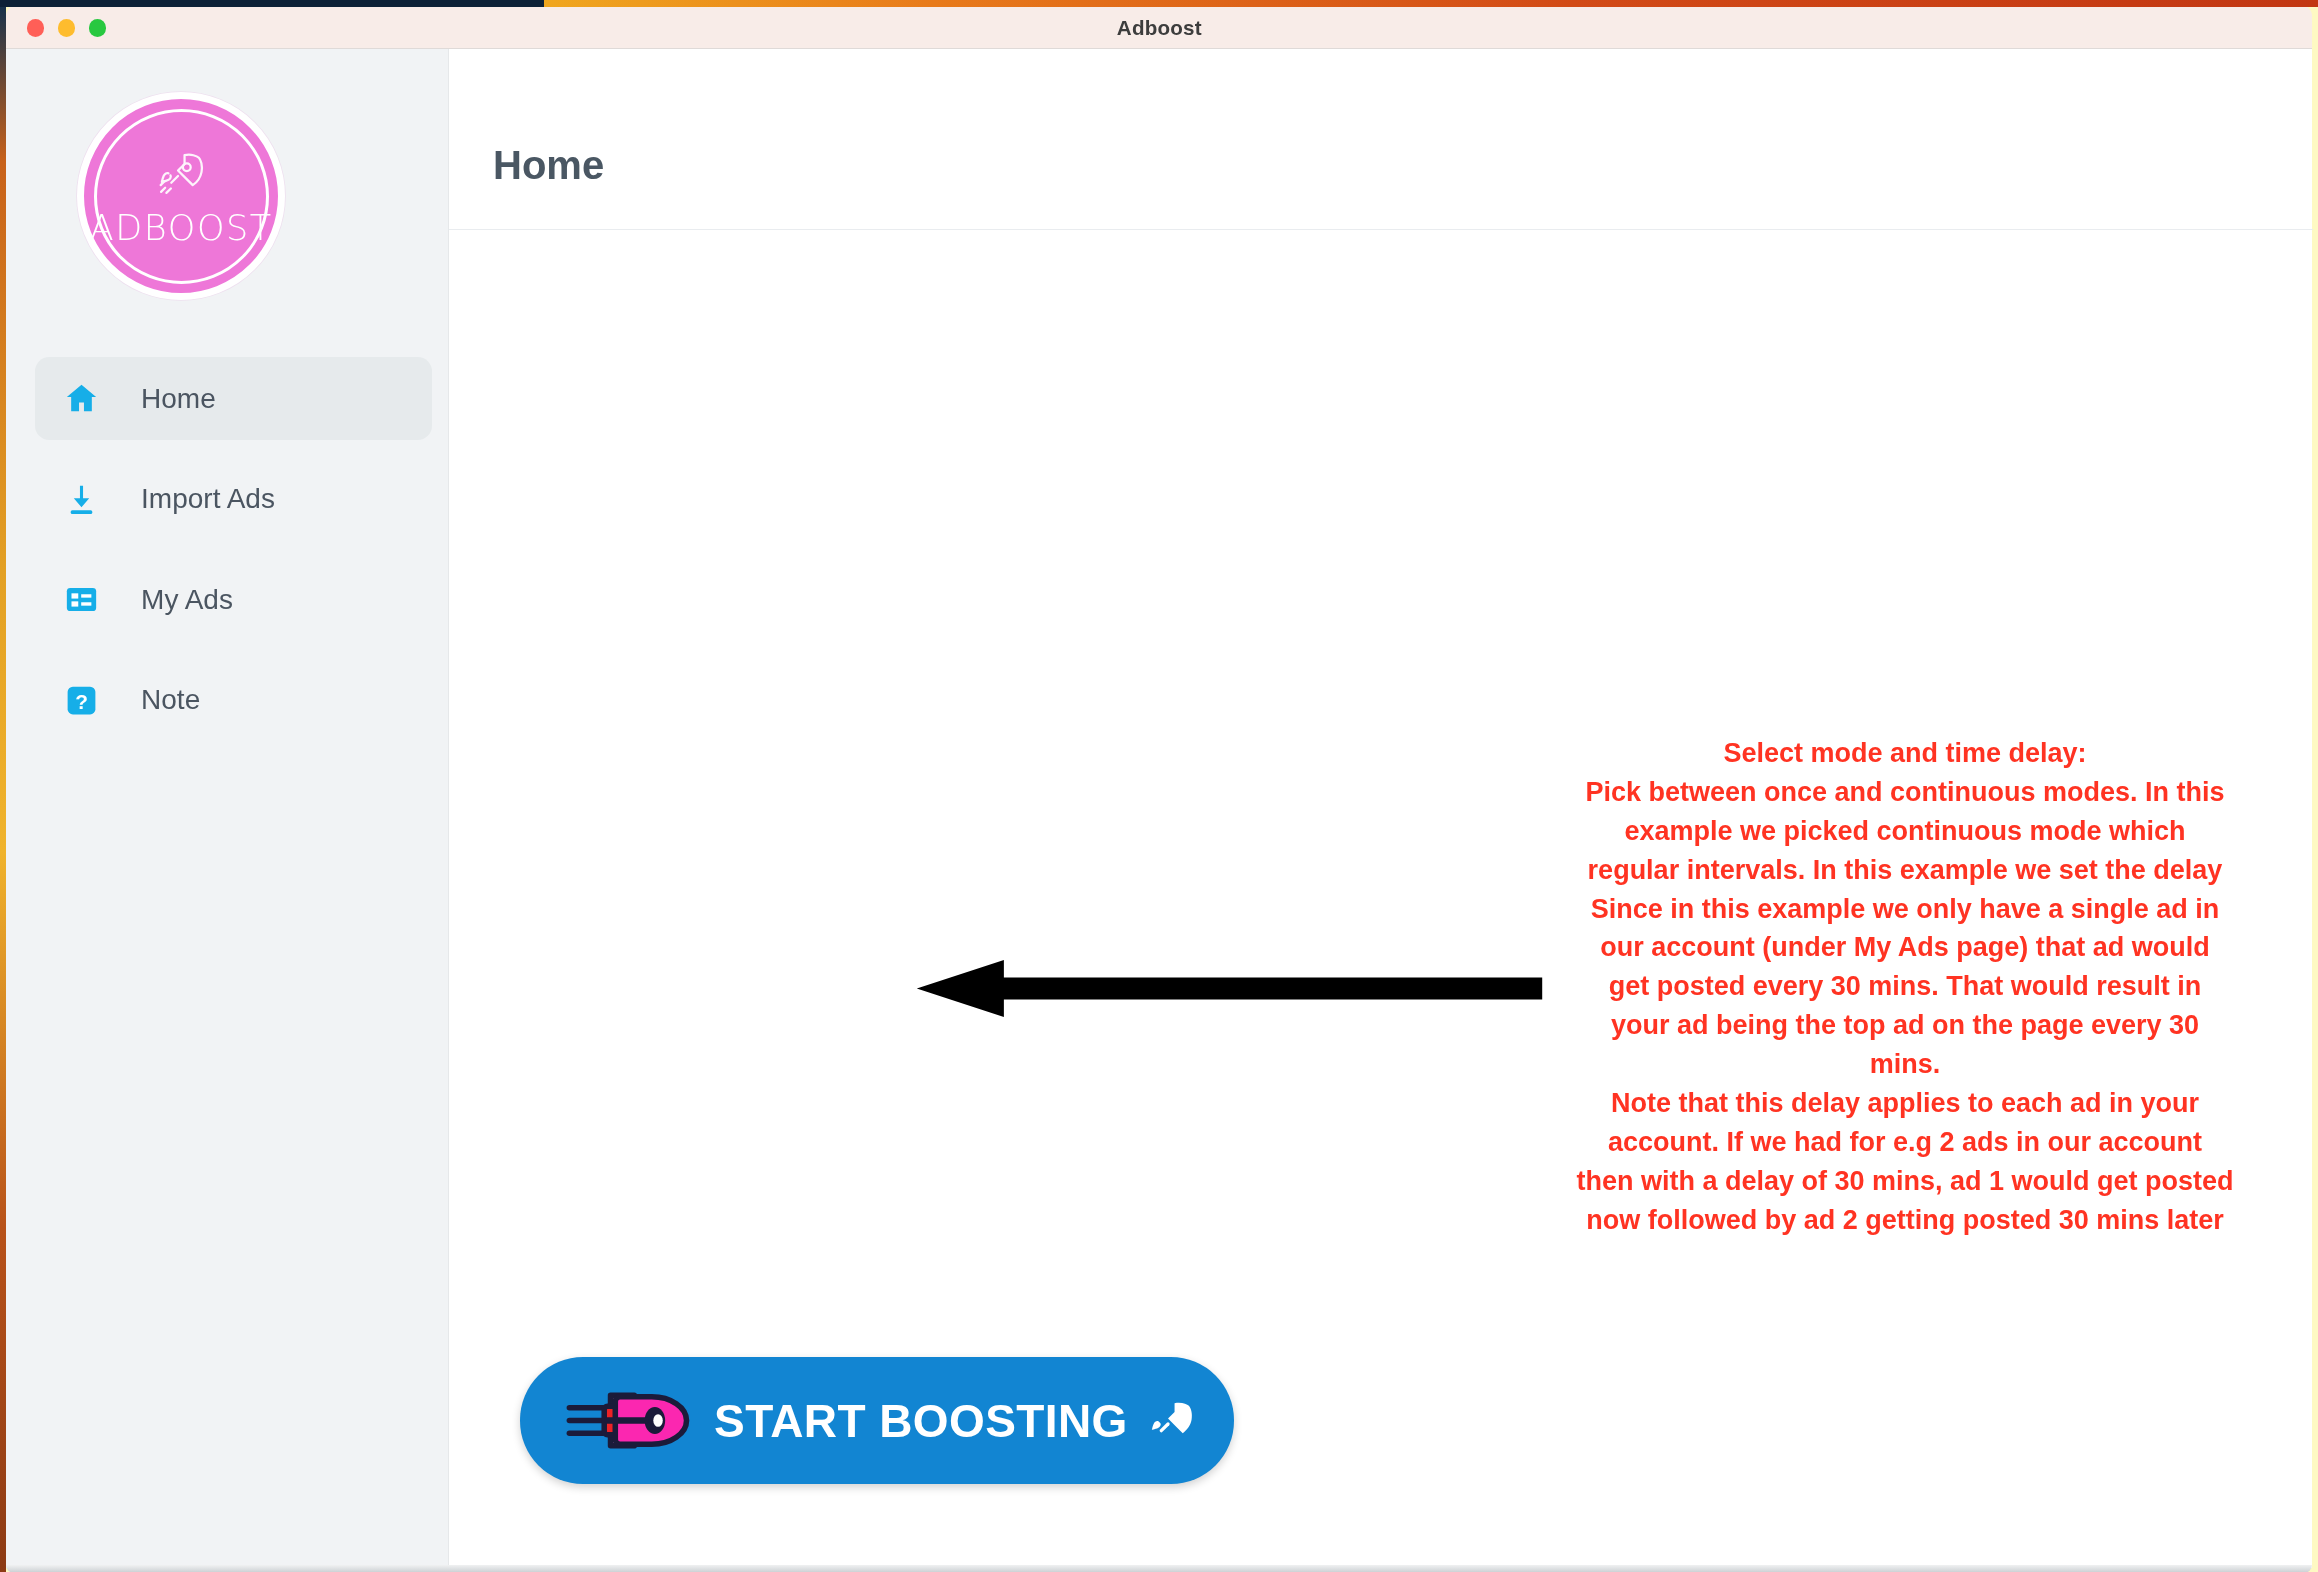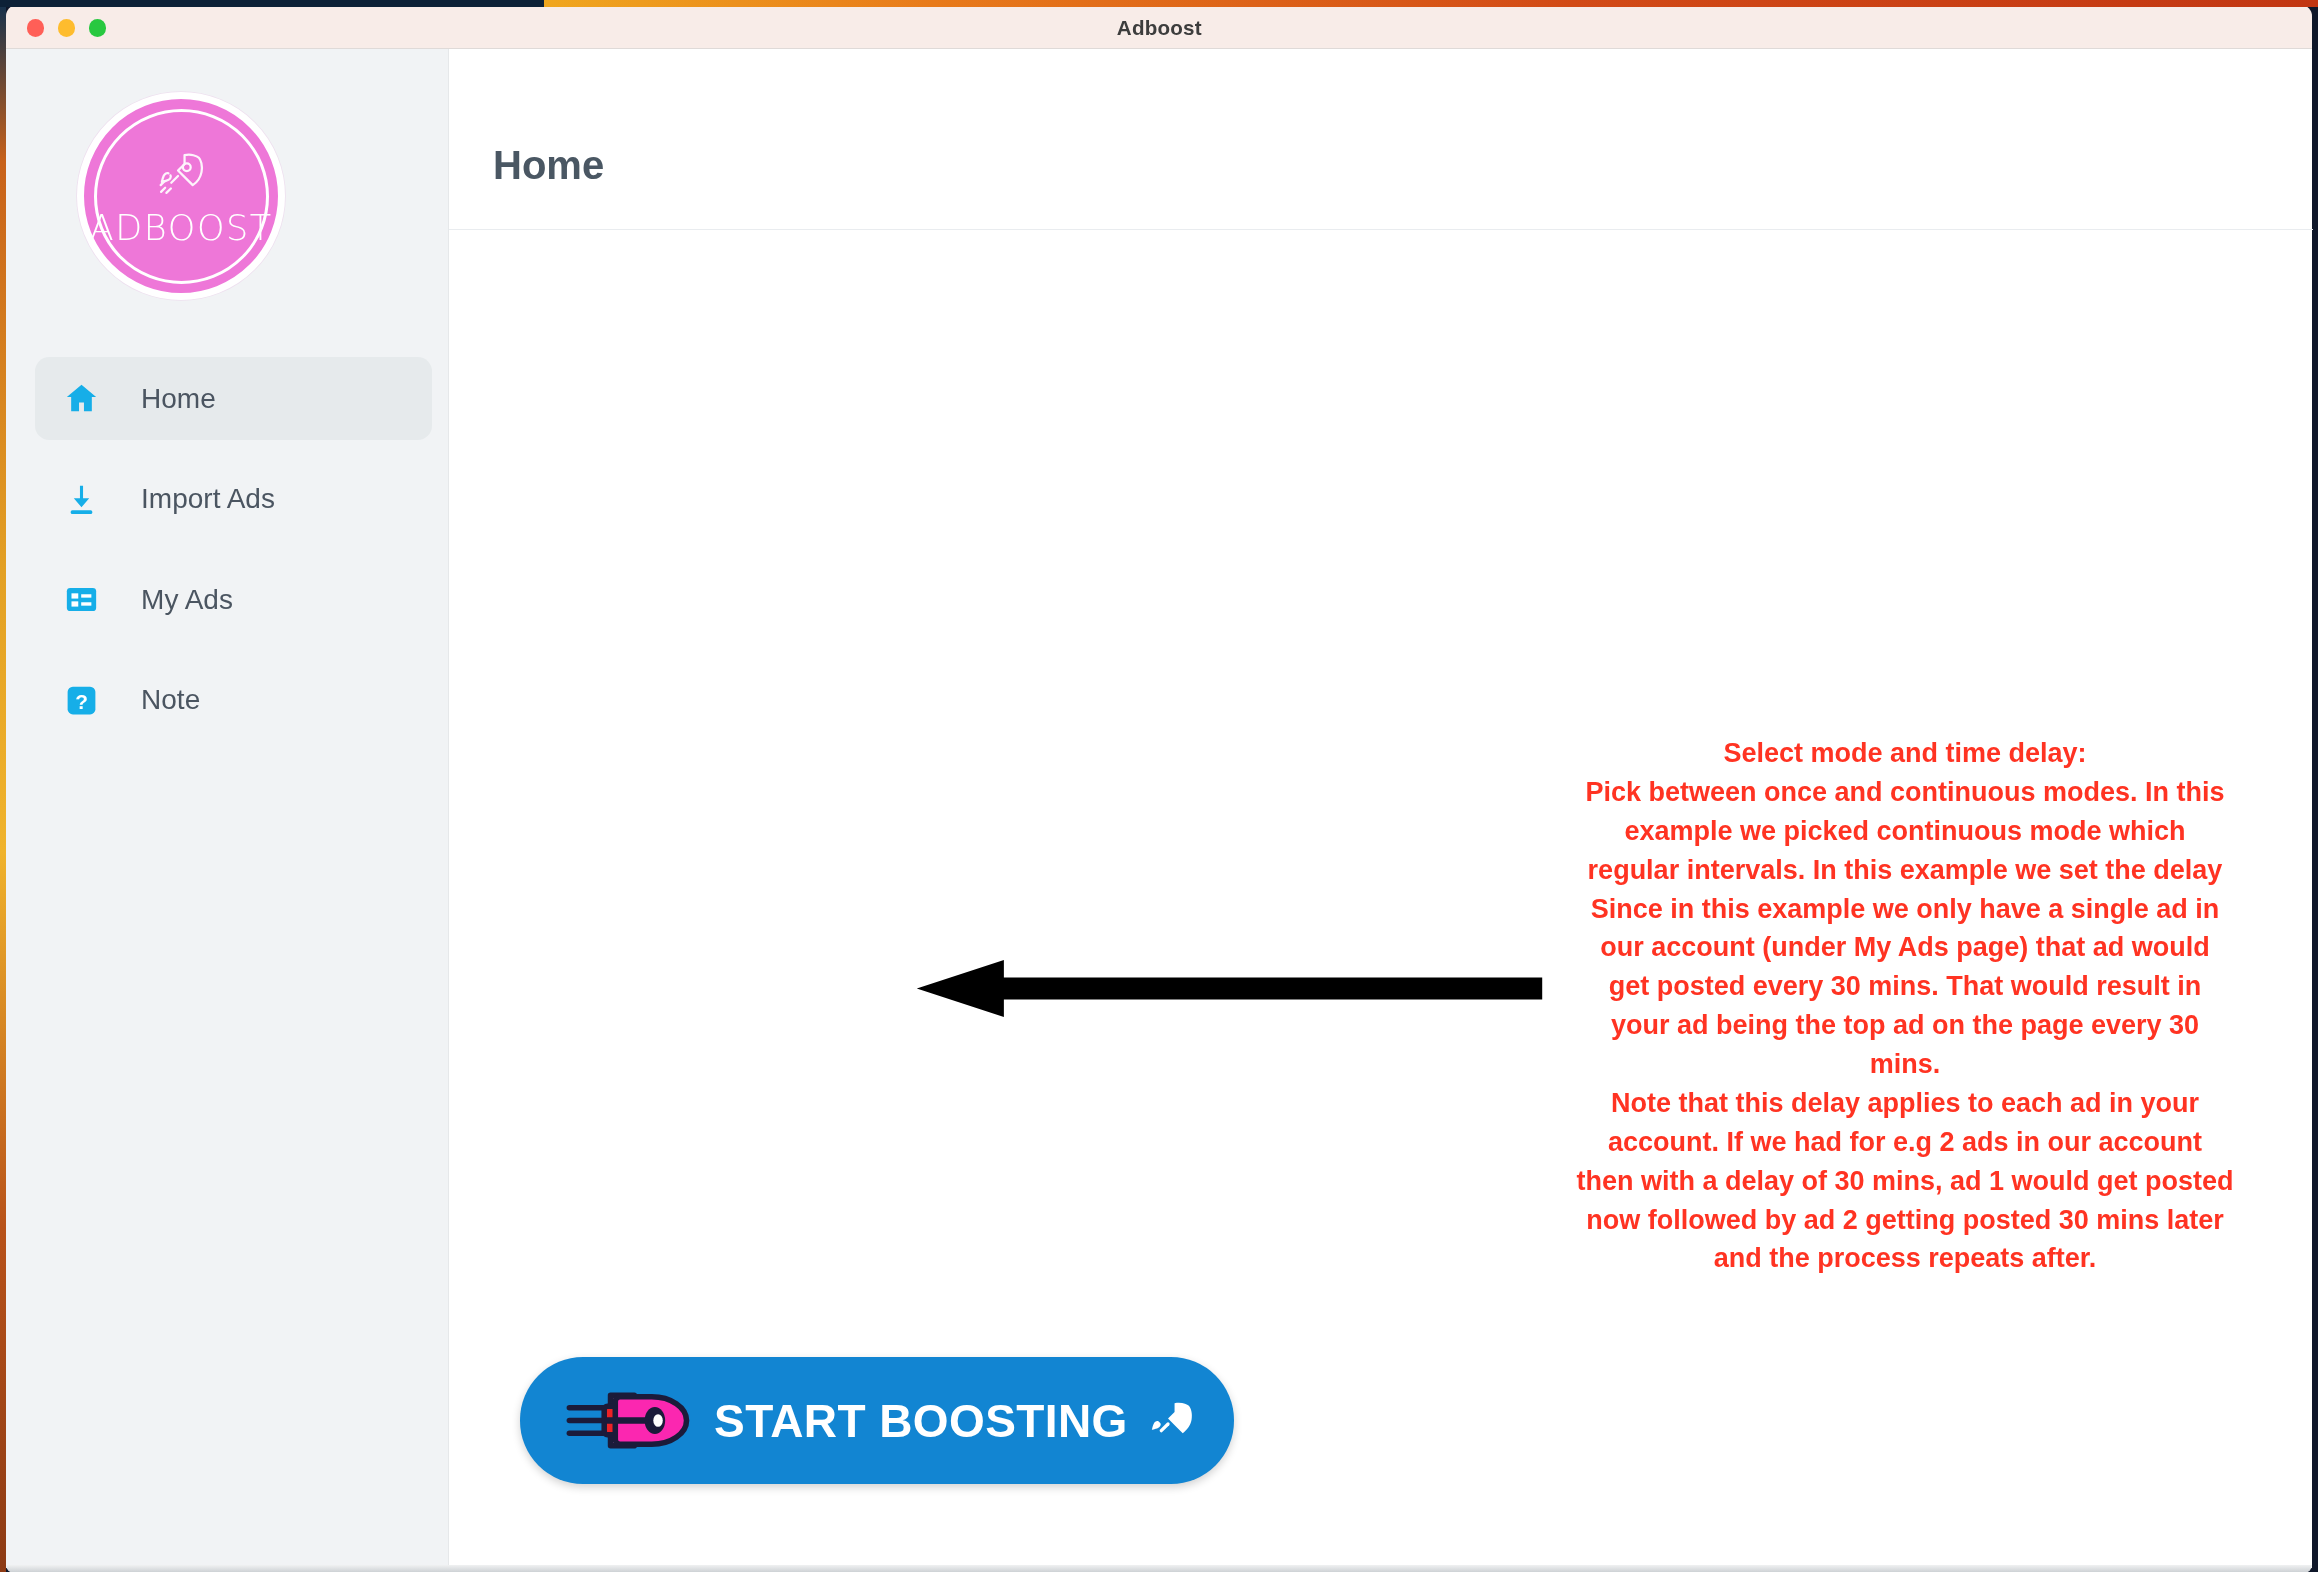--- a/index.html
+++ b/index.html
@@ -4,21 +4,21 @@
 <style>
   * { box-sizing: border-box; margin: 0; padding: 0; }
   html, body {
     width: 2319px; height: 1573px;
     font-family: "Liberation Sans", sans-serif;
     background: #ffffff; overflow: hidden;
   }
 
   #app {
     position: relative; width: 2319px; height: 1573px;
-    background: #0f172a; overflow: hidden;
+    background: #fef9c3; overflow: hidden;
   }
 
   
   .edge-top-dark {
     position: absolute; left: 0; top: 0; width: 548px; height: 7.1px;
     background: #0d2137; z-index: 40;
   }
   .edge-top-warm {
     position: absolute; left: 544px; top: 0; width: 1774px; height: 7.1px;
     background: linear-gradient(90deg,#f0a61e 0%,#e87a1a 22%,#d24a16 58%,#c23612 100%);
@@ -516,21 +516,20 @@
     <div>regular intervals. In this example we set the delay</div>
     <div>Since in this example we only have a single ad in</div>
     <div>our account (under My Ads page) that ad would</div>
     <div>get posted every 30 mins. That would result in</div>
     <div>your ad being the top ad on the page every 30</div>
     <div>mins.</div>
     <div>Note that this delay applies to each ad in your</div>
     <div>account. If we had for e.g 2 ads in our account</div>
     <div>then with a delay of 30 mins, ad 1 would get posted</div>
     <div>now followed by ad 2 getting posted 30 mins later</div>
-    <div>and the process repeats after.</div>
   </div>
 
   <div class="btn-start">
     <span class="rocket-left">
       <svg width="151" height="95" viewBox="0 0 190 120">
         <g stroke="#1b1b3a" stroke-width="7" stroke-linecap="round">
           <line x1="14" y1="44" x2="56" y2="44"></line>
           <line x1="14" y1="60" x2="56" y2="60"></line>
           <line x1="14" y1="76" x2="56" y2="76"></line>
         </g>

